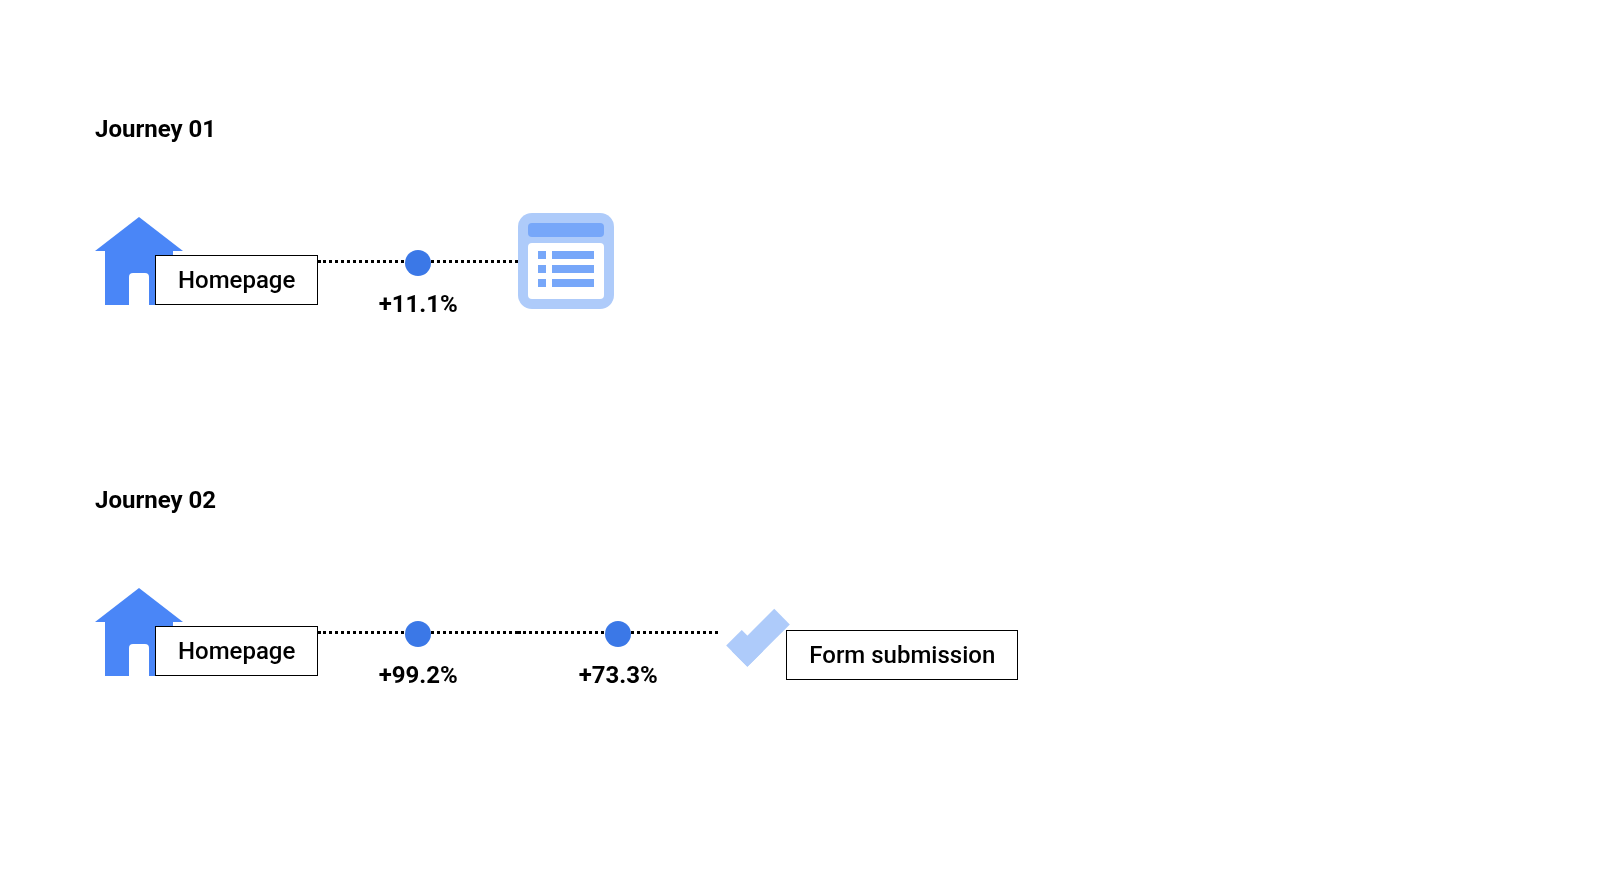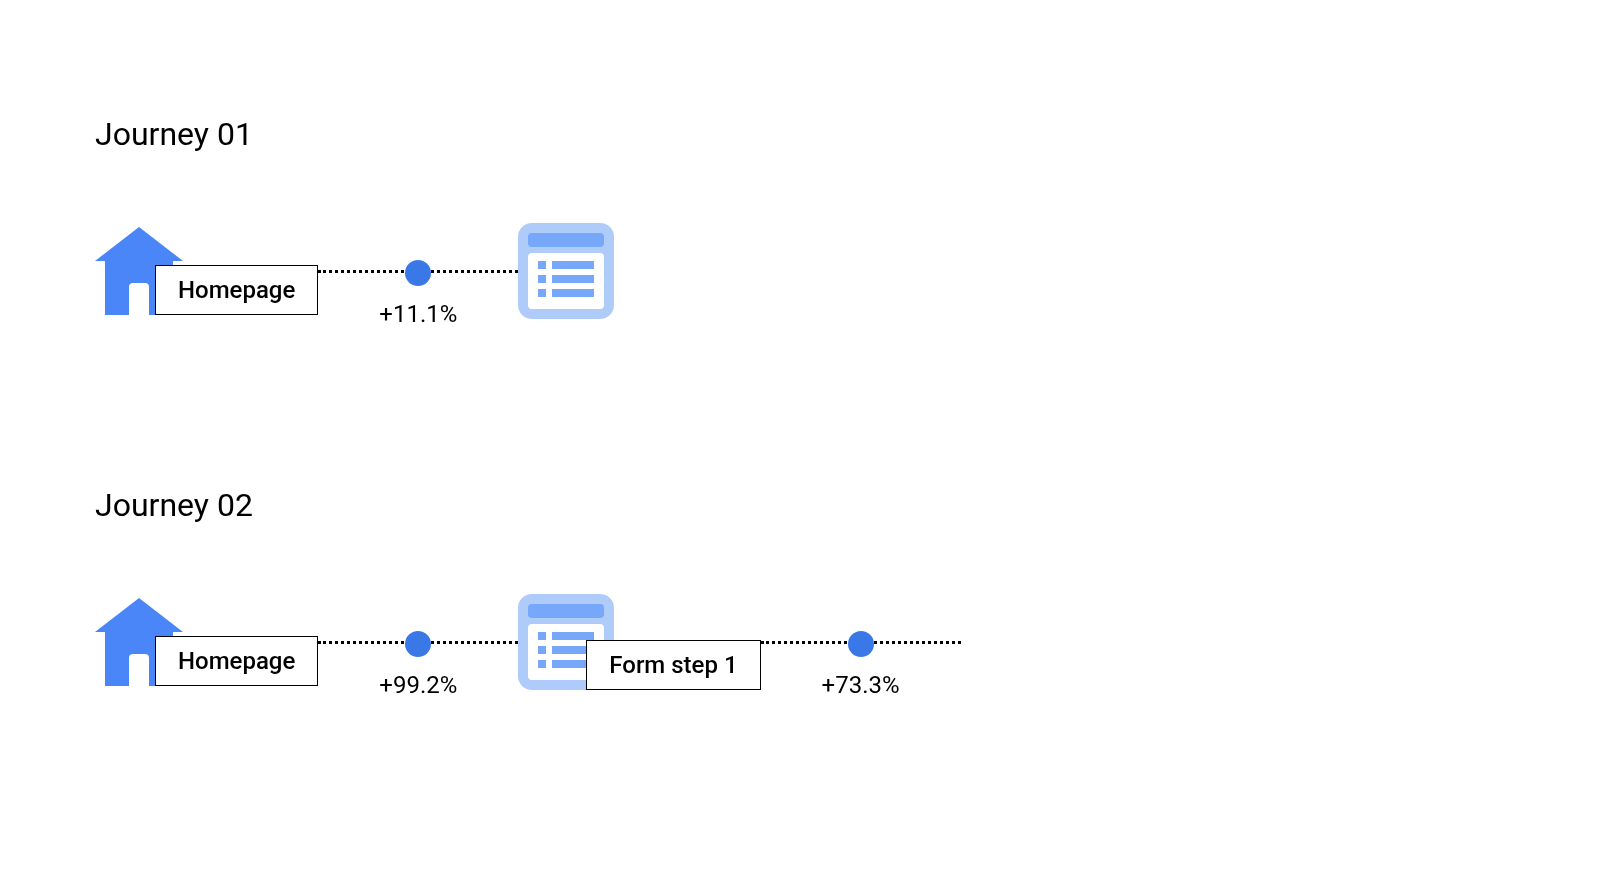--- a/index.html
+++ b/index.html
@@ -13,22 +13,22 @@
     position: relative;
     color: #000;
   }
   .journey {
     position: absolute;
     left: 95px;
   }
   .journey-01 { top: 115px; }
   .journey-02 { top: 486px; }
   .journey-title {
-    font-size: 32px;
-    font-weight: 400;
+    font-size: 24px;
+    font-weight: 700;
     margin-bottom: 70px;
   }
   .flow {
     display: flex;
     align-items: center;
     position: relative;
   }
   .node {
     position: relative;
     display: flex;
@@ -73,21 +73,21 @@
     height: 26px;
     border-radius: 50%;
     background: #3b78e7;
   }
   .pct {
     position: absolute;
     top: 30px;
     left: 50%;
     transform: translateX(-50%);
     font-size: 24px;
-    font-weight: 400;
+    font-weight: 700;
     white-space: nowrap;
   }
   
   .home-icon {
     width: 88px;
     height: 88px;
     position: relative;
   }
   .home-roof {
     width: 0; height: 0;
@@ -230,45 +230,31 @@
       <div class="label-box">Homepage</div>
     </div>
 
     <div class="connector" style="min-width:200px;">
       <div class="dotline">
         <div class="dot"></div>
       </div>
       <div class="pct">+99.2%</div>
     </div>
 
-    <div class="node">
-      <div class="icon-wrap">
-        <div class="list-icon">
-          <div class="list-topbar"></div>
-          <div class="list-whitebox">
-            <div class="list-row">
-                <div class="list-sq"></div>
-                <div class="list-bar"></div>
-              </div>
-            <div class="list-row">
-                <div class="list-sq"></div>
-                <div class="list-bar"></div>
-              </div>
-            <div class="list-row">
-                <div class="list-sq"></div>
-                <div class="list-bar"></div>
-              </div>
-          </div>
-        </div>
-      </div>
-      <div class="label-box">Form step 1</div>
-    </div>
 
     <div class="connector" style="min-width:200px;">
       <div class="dotline">
         <div class="dot"></div>
       </div>
       <div class="pct">+73.3%</div>
     </div>
 
+    <div class="node">
+      <div class="icon-wrap">
+        <div class="check-icon">
+            <div class="check-mark"></div>
+          </div>
+      </div>
+      <div class="label-box">Form submission</div>
+    </div>
 
   </div>
 </div>
 
 </body></html>

